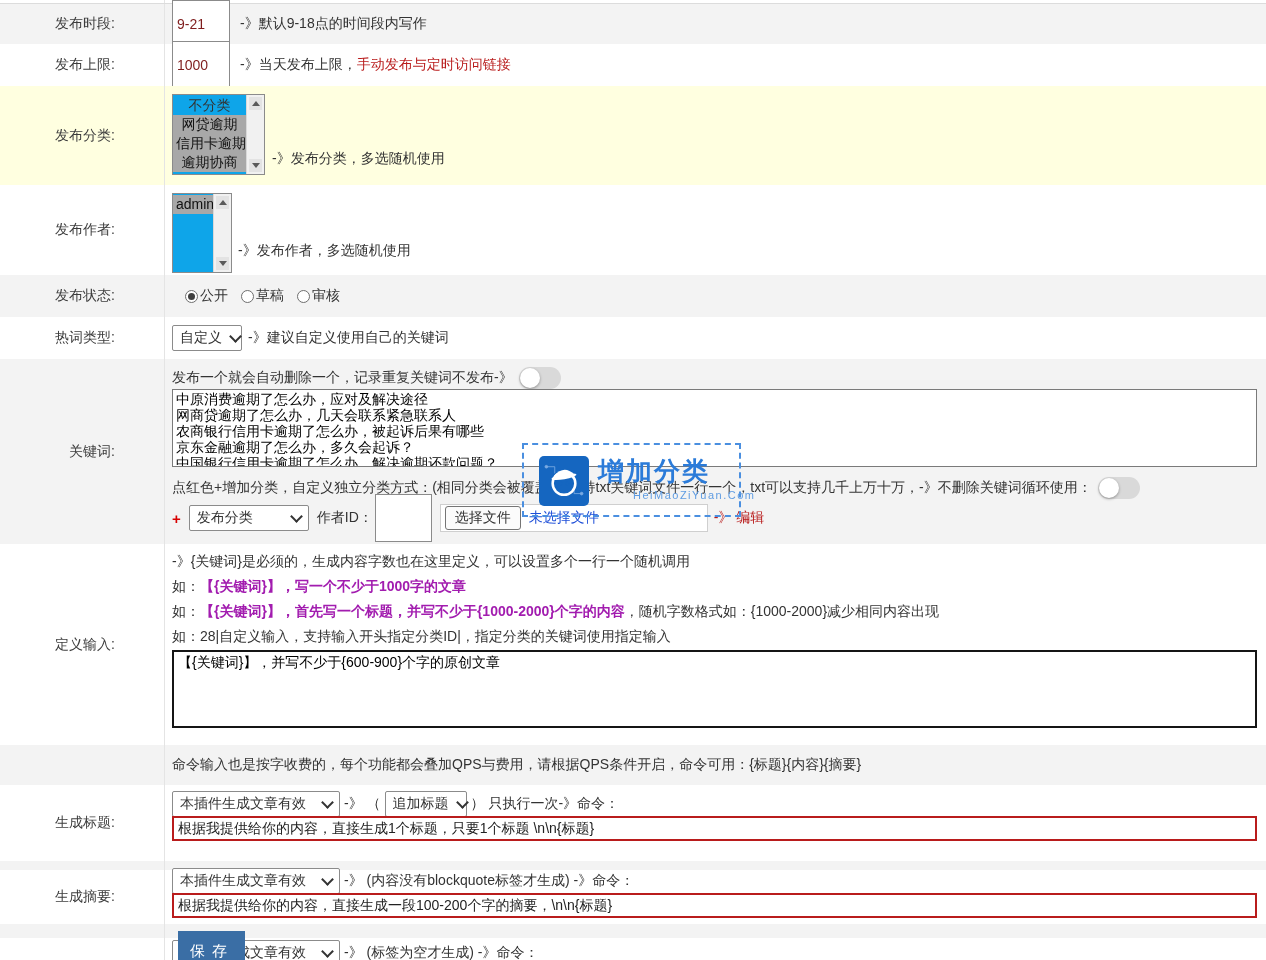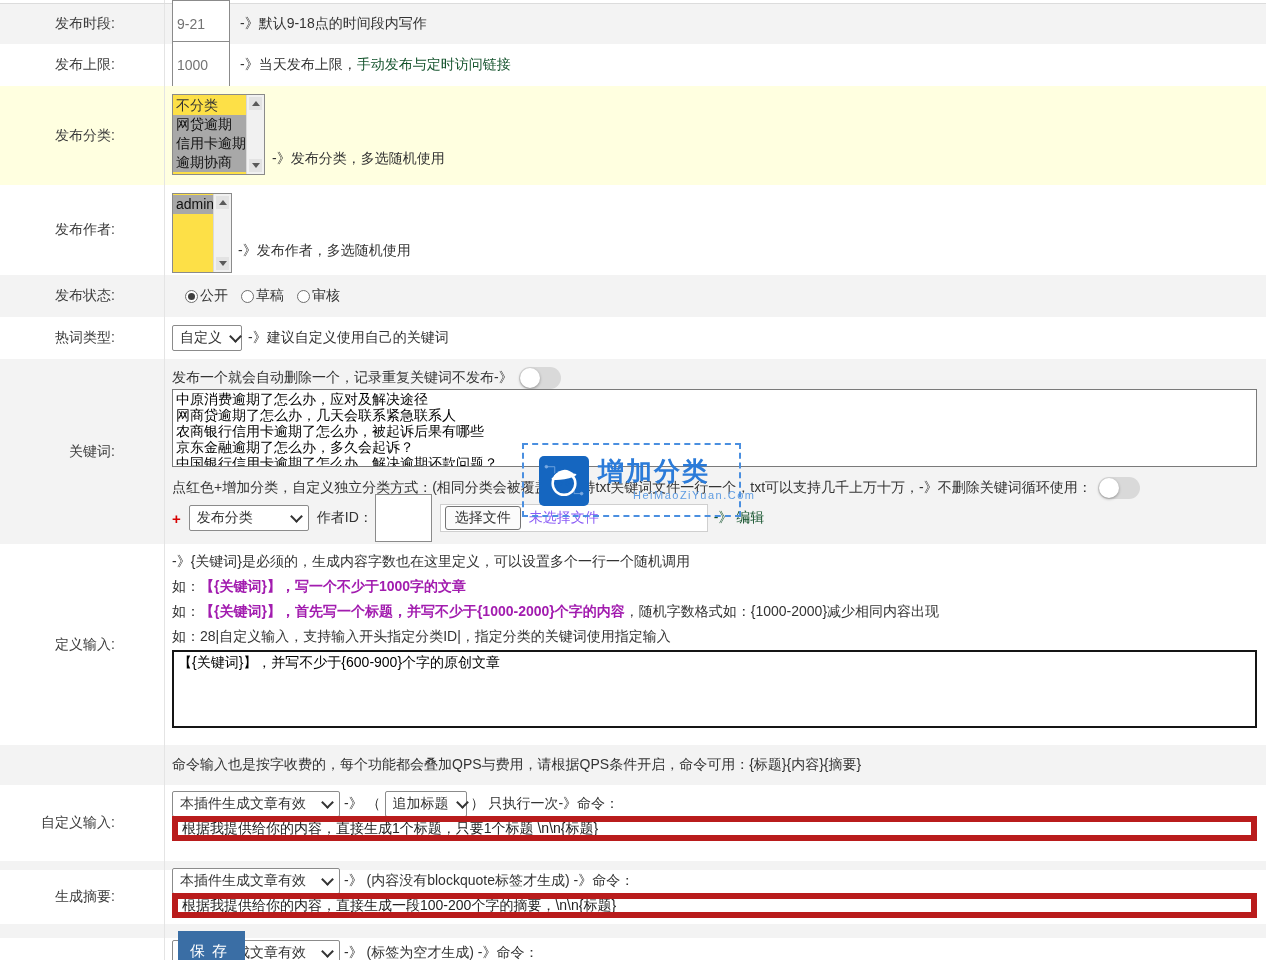--- a/index.html
+++ b/index.html
@@ -6,57 +6,57 @@
   #app{position:relative;width:1266px;height:960px;overflow:hidden;
        font-family:"Liberation Sans","DejaVu Sans",sans-serif;font-size:14px;color:#333;}
   .row{position:absolute;left:0;width:1266px;display:flex;box-sizing:border-box;}
   .lbl{flex:0 0 165px;width:165px;box-sizing:border-box;border-right:1px solid #e4e4e4;
        display:flex;align-items:center;justify-content:flex-end;padding-right:49px;color:#3c3c3c;}
   .content{position:relative;flex:1;min-width:0;}
   .vcenter{display:flex;align-items:center;padding-left:7px;}
   .gray{background:#f3f3f3;}
   .yellow{background:#ffffe0;}
   .white{background:#ffffff;}
-  .ti{height:22px;border:1px solid #8b8b8b;background:#fff;padding:12px 4px;font:inherit;color:#737373;box-sizing:content-box;}
+  .ti{height:22px;border:1px solid #8b8b8b;background:#fff;padding:12px 4px;font:inherit;color:#7f1d1d;box-sizing:content-box;}
   .note{margin-left:10px;white-space:nowrap;}
-  a.link{color:#14532d;text-decoration:none;cursor:pointer;}
+  a.link{color:#b91c1c;text-decoration:none;cursor:pointer;}
   .selbox{display:inline-flex;align-items:center;justify-content:space-between;border:1px solid #8b8b8b;
           border-radius:2px;background:#fff;height:26px;box-sizing:border-box;padding:0 7px;white-space:nowrap;}
   .chev{width:7px;height:7px;border-right:2px solid #333;border-bottom:2px solid #333;
         transform:rotate(45deg);margin-left:9px;margin-top:-4px;flex:0 0 auto;}
-  .listbox{position:absolute;border:1px solid #8b8b8b;background:#fde047;display:flex;box-sizing:border-box;}
+  .listbox{position:absolute;border:1px solid #8b8b8b;background:#0ea5e9;display:flex;box-sizing:border-box;text-align:center;}
   .lb-opts{flex:1;overflow:hidden;padding-top:1px;}
   .lb-opt{height:19px;line-height:19px;padding:0 3px;white-space:nowrap;overflow:hidden;}
   .lb-opt.sel{background:#a8a8a8;color:#111;}
   .lb-scroll{flex:0 0 17px;width:17px;background:#f1f1f1;border-left:1px solid #d9d9d9;
              display:flex;flex-direction:column;justify-content:space-between;align-items:center;padding:2px 0;}
   .sbtn{width:13px;height:13px;display:flex;align-items:center;justify-content:center;background:#e3e3e3;}
   .arr-up{width:0;height:0;border-left:4px solid transparent;border-right:4px solid transparent;border-bottom:5px solid #5a5a5a;}
   .arr-dn{width:0;height:0;border-left:4px solid transparent;border-right:4px solid transparent;border-top:5px solid #5a5a5a;}
   .radio-opt{display:inline-flex;align-items:center;margin-right:13px;}
   .radio{width:13px;height:13px;border:1px solid #6e6e6e;border-radius:50%;background:#fff;
          display:inline-block;position:relative;margin-right:2px;box-sizing:border-box;}
   .radio.on::after{content:"";position:absolute;left:2px;top:2px;width:7px;height:7px;border-radius:50%;background:#3f3f3f;}
   .toggle{width:42px;height:22px;border-radius:11px;background:#d9d9d9;position:relative;
           display:inline-block;vertical-align:middle;margin-left:6px;flex:0 0 auto;}
   .toggle .knob{position:absolute;left:1px;top:1px;width:20px;height:20px;border-radius:50%;background:#fff;
           box-shadow:0 1px 3px rgba(0,0,0,.35);}
   textarea.kw{position:absolute;left:7px;top:30px;width:1085px;height:78px;box-sizing:border-box;
           border:1px solid #7a7a7a;background:#fff;padding:1px 3px;font:inherit;line-height:16px;resize:none;overflow:hidden;}
   textarea.def{position:absolute;left:7px;top:106px;width:1085px;height:78px;box-sizing:border-box;
           border:2px solid #151515;background:#fff;padding:2px 4px;font:inherit;line-height:17px;resize:none;overflow:hidden;}
-  .cmdinput{position:absolute;left:7px;width:1085px;height:25px;box-sizing:border-box;border:6px solid #b91c1c;
+  .cmdinput{position:absolute;left:7px;width:1085px;height:25px;box-sizing:border-box;border:2px solid #b91c1c;
           background:#fff;padding:0 4px;font:inherit;color:#222;}
   .inline-line{position:absolute;left:7px;display:flex;align-items:center;white-space:nowrap;}
   .plus{color:#d80000;font-weight:bold;font-size:15px;margin-right:2px;}
   .filebox{display:flex;align-items:center;border:1px solid #cfcfcf;background:#fff;height:28px;width:268px;
           box-sizing:border-box;padding:0 4px;}
   .filebtn{border:1px solid #757575;border-radius:3px;background:#fbfbfb;height:22px;display:flex;
           align-items:center;padding:0 9px;white-space:nowrap;cursor:pointer;}
-  .filestatus{margin-left:8px;color:#8b5cf6;white-space:nowrap;}
+  .filestatus{margin-left:8px;color:#1d4ed8;white-space:nowrap;}
   .tipline{height:25px;display:flex;align-items:center;white-space:nowrap;}
   .redex{color:#a21caf;font-weight:bold;}
   .save-btn{position:absolute;left:178px;top:931px;width:67px;height:40px;background:#3a6ea5;border:none;
           color:#fff;font-size:15px;letter-spacing:7px;padding-left:7px;display:flex;align-items:center;
           justify-content:center;z-index:6;cursor:pointer;font-family:inherit;}
   .wm{position:absolute;left:522px;top:443px;width:219px;height:74px;border:2px dashed #4a8fe0;
           box-sizing:border-box;z-index:5;pointer-events:none;}
   .wm-logo{position:absolute;left:15px;top:11px;width:50px;height:50px;background:#1566c0;border-radius:5px;
           display:flex;align-items:center;justify-content:center;}
   .wm-title{position:absolute;left:74px;top:9px;font-size:26px;font-weight:bold;color:#2b7bd9;
@@ -222,21 +222,21 @@
   </div>
 
   <div class="row gray" style="top:745px;height:40px;">
     <div class="lbl"></div>
     <div class="content vcenter">
       <span>命令输入也是按字收费的，每个功能都会叠加QPS与费用，请根据QPS条件开启，命令可用：{标题}{内容}{摘要}</span>
     </div>
   </div>
 
   <div class="row white" style="top:785px;height:76px;">
-    <div class="lbl">自定义输入:</div>
+    <div class="lbl">生成标题:</div>
     <div class="content">
       <div class="inline-line" style="top:6px;height:26px;">
         <div class="selbox" style="width:168px;">
           <span>本插件生成文章有效</span>
           <span class="chev"></span>
         </div>
         <span style="margin-left:4px;">-》 （</span>
         <div class="selbox" style="width:82px;margin-left:4px;">
           <span>追加标题</span>
           <span class="chev"></span>

